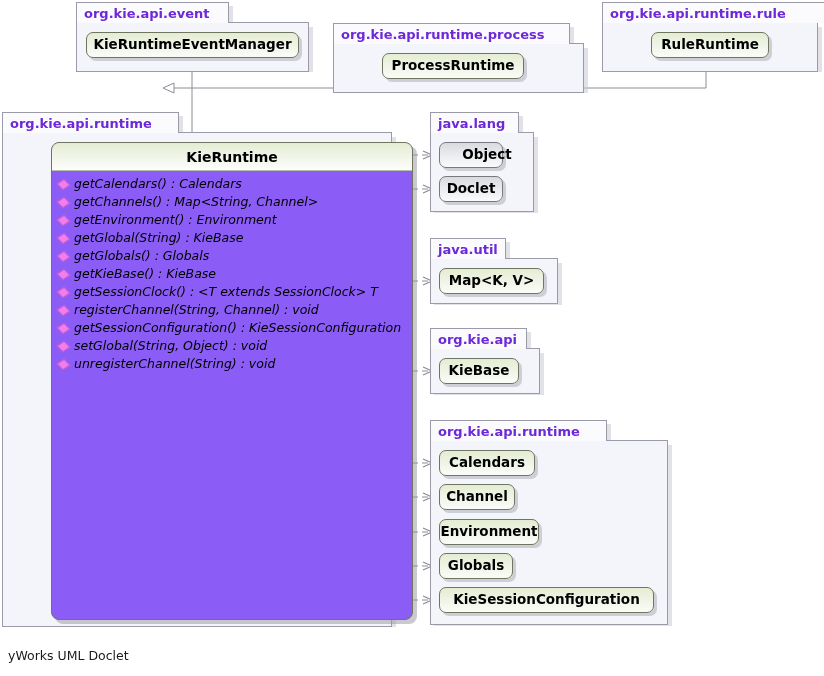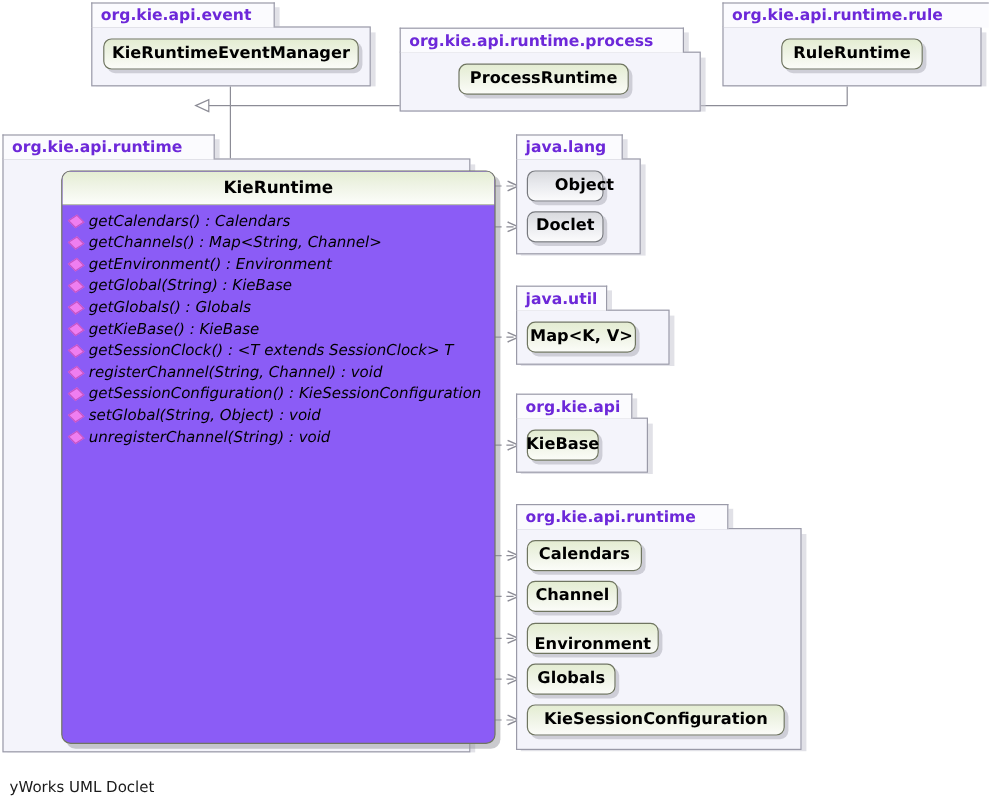--- a/index.html
+++ b/index.html
@@ -333,51 +333,51 @@
     </div>
   </div>
 
   <div class="pkg" style="left:430px; top:238px; width:130px; height:66px;">
     <div class="pkg-tab-shadow" style="left:4px; width:76px;"></div>
     <div class="pkg-tab" style="width:76px;">
       <span class="pkg-tab-label">java.util</span>
     </div>
     <div class="pkg-shadow" style="left:4px; top:25px; width:128px; height:42px;"></div>
     <div class="pkg-body" style="left:0; top:20px; width:128px; height:46px;"></div>
-    <div class="ifc" style="left:9px; top:30px; width:91px;">
+    <div class="ifc" style="left:9px; top:30px; width:105px;">
       <span class="ifc-label">Map&lt;K, V&gt;</span>
     </div>
   </div>
 
   <div class="pkg" style="left:430px; top:328px; width:112px; height:66px;">
     <div class="pkg-tab-shadow" style="left:4px; width:97px;"></div>
     <div class="pkg-tab" style="width:97px;">
       <span class="pkg-tab-label">org.kie.api</span>
     </div>
     <div class="pkg-shadow" style="left:4px; top:25px; width:110px; height:42px;"></div>
     <div class="pkg-body" style="left:0; top:20px; width:110px; height:46px;"></div>
-    <div class="ifc" style="left:9px; top:30px; width:60px;">
+    <div class="ifc" style="left:9px; top:30px; width:80px;">
       <span class="ifc-label">KieBase</span>
     </div>
   </div>
 
   <div class="pkg" style="left:430px; top:420px; width:240px; height:205px;">
     <div class="pkg-tab-shadow" style="left:4px; width:177px;"></div>
     <div class="pkg-tab" style="width:177px;">
       <span class="pkg-tab-label">org.kie.api.runtime</span>
     </div>
     <div class="pkg-shadow" style="left:4px; top:25px; width:238px; height:181px;"></div>
     <div class="pkg-body" style="left:0; top:20px; width:238px; height:185px;"></div>
     <div class="ifc" style="left:9px; top:30px; width:96px;">
       <span class="ifc-label">Calendars</span>
     </div>
     <div class="ifc" style="left:9px; top:64px; width:76px;">
       <span class="ifc-label">Channel</span>
     </div>
-    <div class="ifc" style="left:9px; top:99px; width:110px;align-items:flex-end;">
+    <div class="ifc" style="left:9px; top:99px; width:100px;">
       <span class="ifc-label">Environment</span>
     </div>
     <div class="ifc" style="left:9px; top:133px; width:74px;">
       <span class="ifc-label">Globals</span>
     </div>
     <div class="ifc" style="left:9px; top:167px; width:215px;">
       <span class="ifc-label">KieSessionConfiguration</span>
     </div>
   </div>
 

